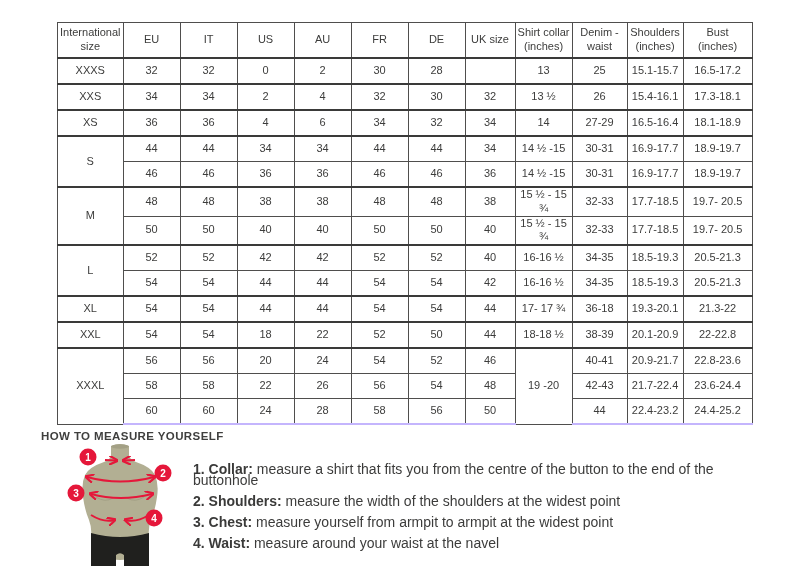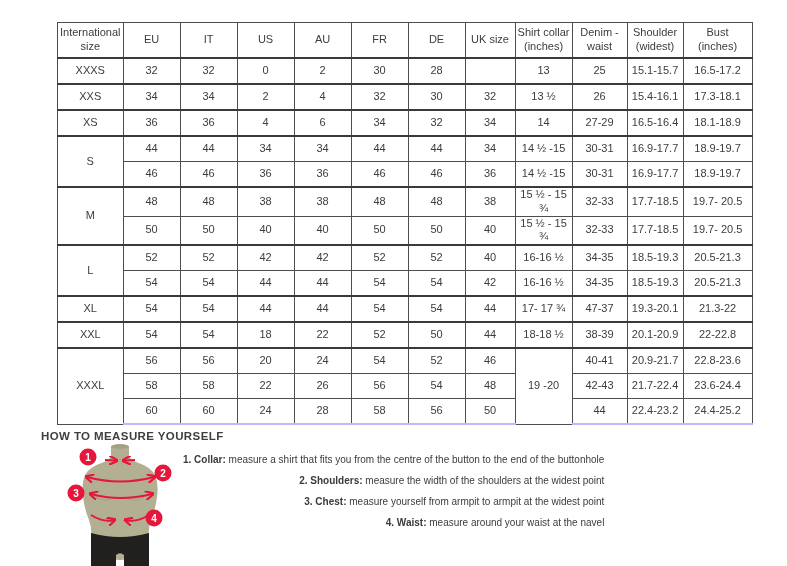--- a/index.html
+++ b/index.html
@@ -27,21 +27,21 @@
   .size-table tbody tr:last-child td{border-bottom:2px solid #c4b5fd;}
   .size-table thead tr th{border-bottom:2px solid #3a3a39;}
   
   .guide-title{
     position:absolute;left:41px;top:430px;
     font-size:11.5px;font-weight:bold;letter-spacing:.4px;color:#3f3f3e;
   }
   .figure-wrap{position:absolute;left:58px;top:443px;width:127px;height:123px;}
   .guide-list{
     position:absolute;left:175px;top:446px;
-    font-size:10px;color:#3c3c3b;list-style:none;margin:8px;padding:0;text-align:right;
+    font-size:14px;color:#3c3c3b;list-style:none;margin:18px;padding:0;
   }
   .guide-item{margin-bottom:10px;line-height:11px;}
   .guide-item b{font-weight:bold;color:#3a3a39;}
 </style>
 </head>
 <body>
 
 <table class="size-table">
   <colgroup>
     <col style="width:60px">
@@ -62,21 +62,21 @@
         <th>International size</th>
         <th>EU</th>
         <th>IT</th>
         <th>US</th>
         <th>AU</th>
         <th>FR</th>
         <th>DE</th>
         <th>UK size</th>
         <th>Shirt collar (inches)</th>
         <th>Denim - waist</th>
-        <th>Shoulder (widest)</th>
+        <th>Shoulders (inches)</th>
         <th>Bust (inches)</th>
       </tr>
   </thead>
   <tbody id="table-body">
       <tr class="group-start">
         <td rowspan="1">XXXS</td>
         <td>32</td>
         <td>32</td>
         <td>0</td>
         <td>2</td>
@@ -200,21 +200,21 @@
       <tr class="group-start">
         <td rowspan="1">XL</td>
         <td>54</td>
         <td>54</td>
         <td>44</td>
         <td>44</td>
         <td>54</td>
         <td>54</td>
         <td>44</td>
         <td>17- 17 ¾</td>
-        <td>47-37</td>
+        <td>36-18</td>
         <td>19.3-20.1</td>
         <td>21.3-22</td>
       </tr>
       <tr class="group-start">
         <td rowspan="1">XXL</td>
         <td>54</td>
         <td>54</td>
         <td>18</td>
         <td>22</td>
         <td>52</td>

